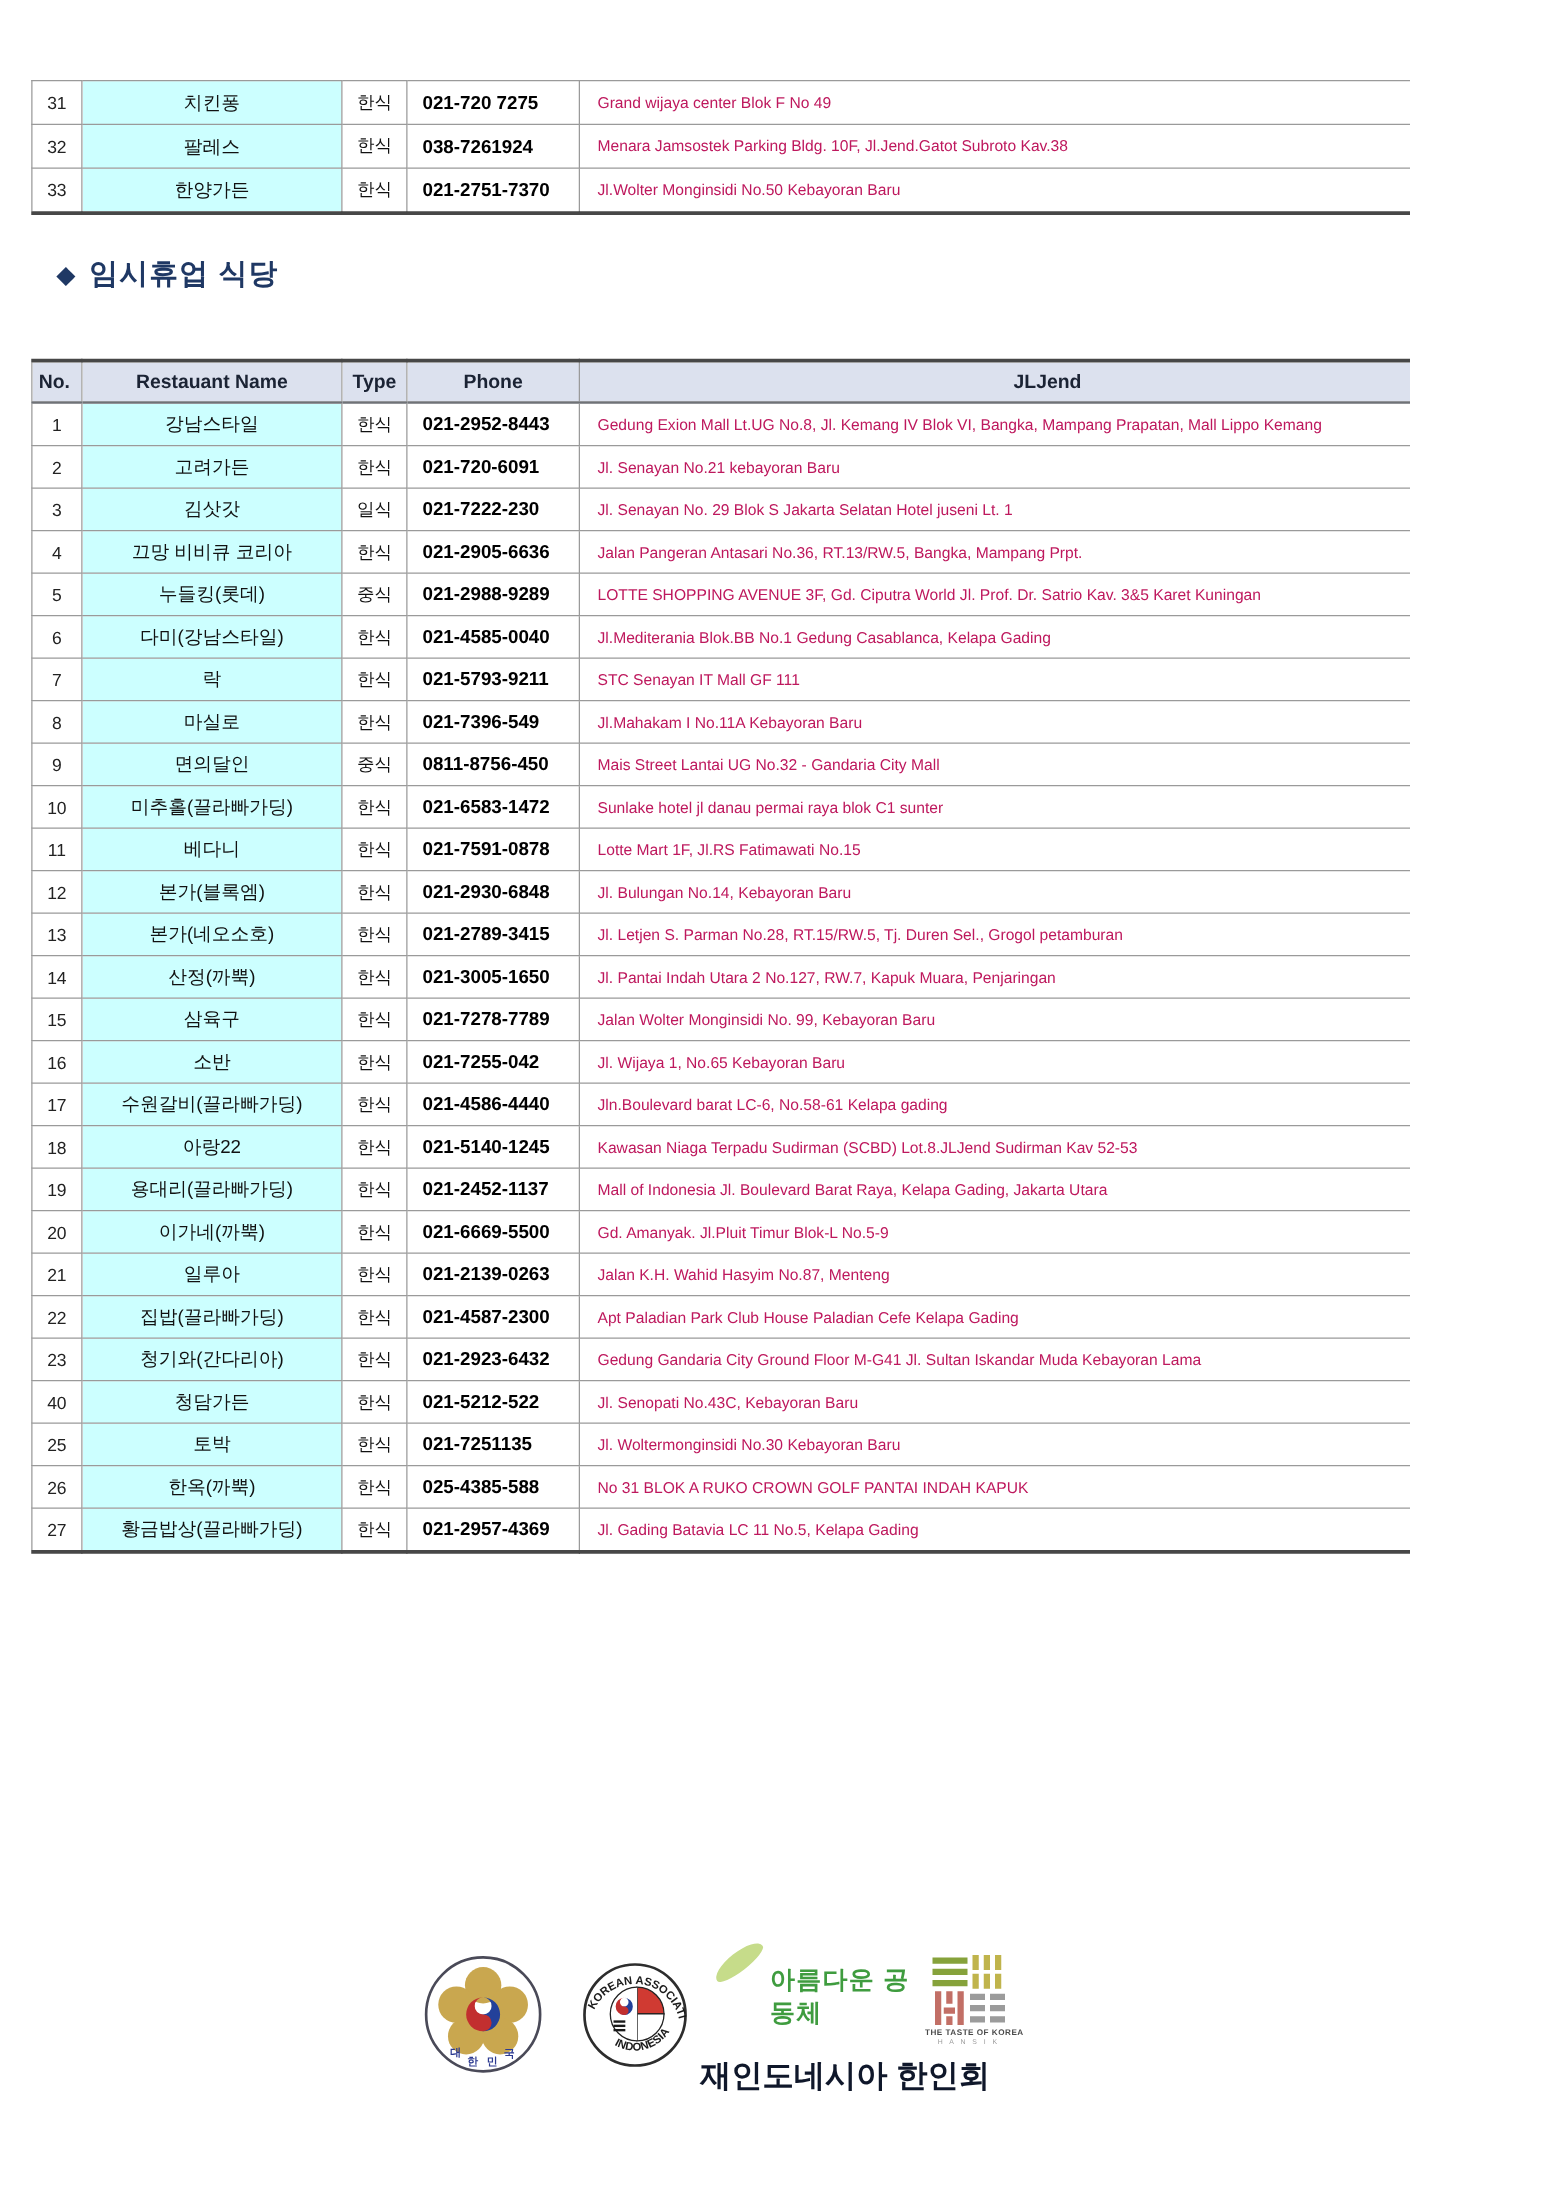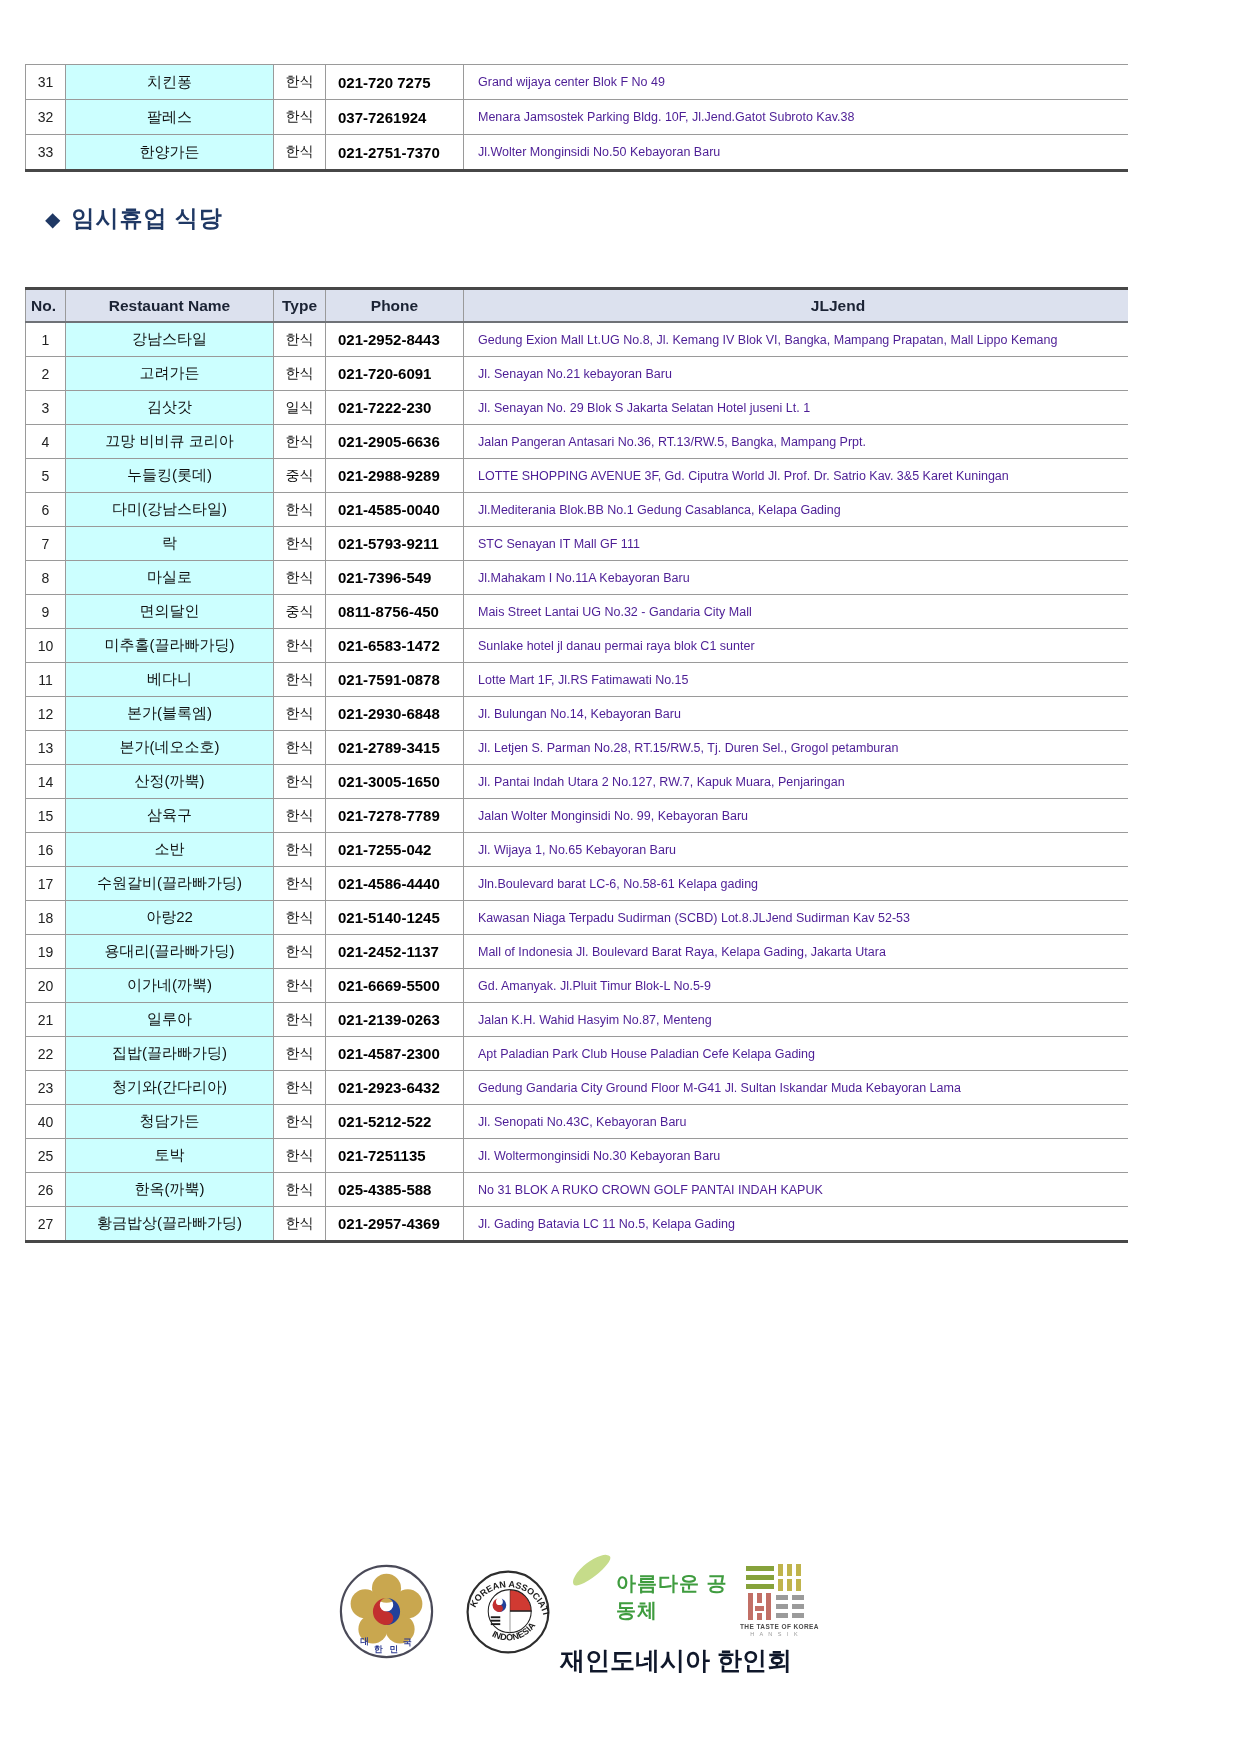--- a/index.html
+++ b/index.html
@@ -17,21 +17,21 @@
   .top-table-wrap td{height:32px;}
   .rtable th{
     height:29px;background:#dce1ee;color:#1b2334;font-size:15.5px;font-weight:bold;
     border-bottom:2px solid #6f7277;text-align:center;
   }
   th.h-no{text-align:left;padding-left:5px;}
   td.c-no{text-align:center;font-size:14px;color:#222;}
   td.c-name{text-align:center;font-size:15px;background:#ccffff;color:#111;margin-top:19px;}
   td.c-type{text-align:center;font-size:14px;color:#111;}
   td.c-phone{text-align:left;padding-left:12px;font-size:15px;font-weight:bold;color:#000;}
-  td.c-addr{text-align:left;padding-left:14px;font-size:12.5px;color:#4c1d95;}
+  td.c-addr{text-align:left;padding-left:14px;font-size:12.5px;color:#be185d;}
   .section-title{
     position:absolute;left:45px;top:203px;margin:0;font-size:23px;font-weight:bold;
     color:#1f3864;letter-spacing:1px;
   }
   .section-title .bullet{font-size:20px;margin-right:10px;}
   .footer-logos{position:absolute;left:338px;top:1560px;width:480px;height:110px;}
   .logo{position:absolute;}
   .logo-emblem{left:0px;top:3px;}
   .logo-assoc{left:127px;top:9px;}
   .logo-slogan{left:222px;top:10px;width:180px;}
@@ -65,21 +65,21 @@
             <td class="c-no">31</td>
             <td class="c-name">치킨퐁</td>
             <td class="c-type">한식</td>
             <td class="c-phone">021-720 7275</td>
             <td class="c-addr">Grand wijaya center Blok F No 49</td>
           </tr>
           <tr>
             <td class="c-no">32</td>
             <td class="c-name">팔레스</td>
             <td class="c-type">한식</td>
-            <td class="c-phone">037-7261924</td>
+            <td class="c-phone">038-7261924</td>
             <td class="c-addr">Menara Jamsostek Parking Bldg. 10F, Jl.Jend.Gatot Subroto Kav.38</td>
           </tr>
           <tr>
             <td class="c-no">33</td>
             <td class="c-name">한양가든</td>
             <td class="c-type">한식</td>
             <td class="c-phone">021-2751-7370</td>
             <td class="c-addr">Jl.Wolter Monginsidi No.50 Kebayoran Baru</td>
           </tr>
         </tbody>

